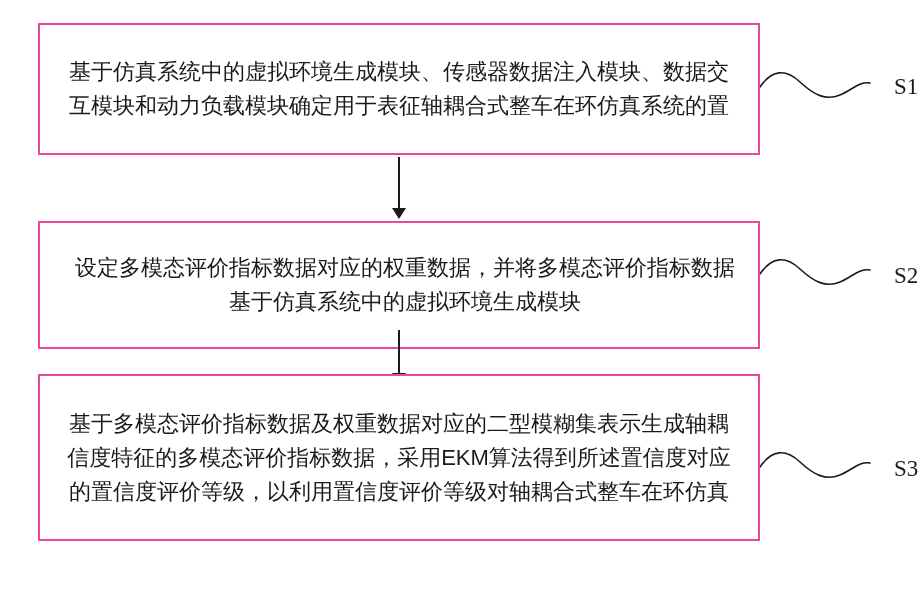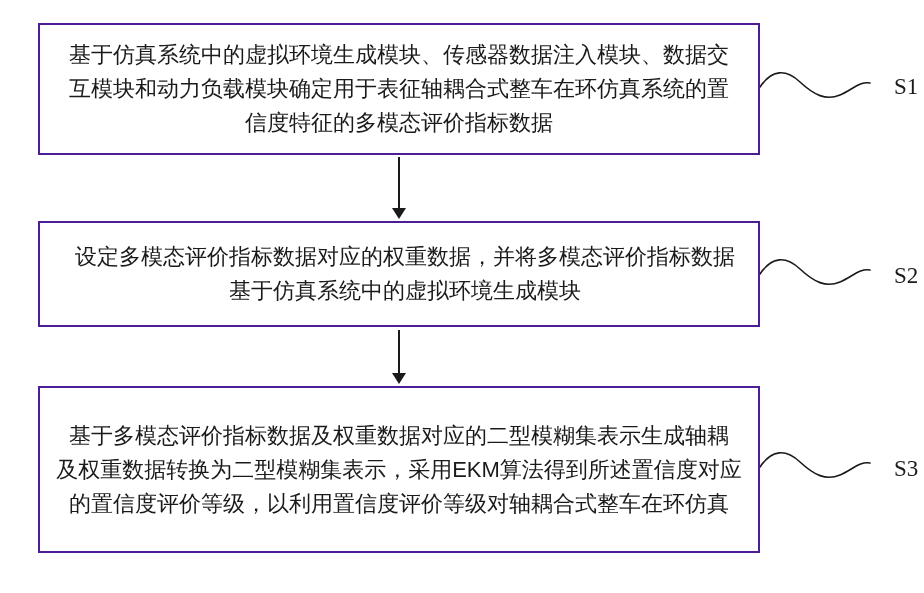--- a/index.html
+++ b/index.html
@@ -12,38 +12,38 @@
     width: 924px;
     height: 593px;
     background: #ffffff;
     overflow: hidden;
     font-family: "Liberation Sans", sans-serif;
   }
   .step-box {
     position: absolute;
     left: 38px;
     width: 722px;
-    border: 2px solid #4c1d95;
+    border: 2px solid #ec4899;
     box-sizing: border-box;
     background: #ffffff;
     display: flex;
     flex-direction: column;
     justify-content: center;
     align-items: center;
   }
   .step-box .text-line {
     font-size: 22px;
     line-height: 34px;
     color: #1a1a1a;
     white-space: nowrap;
     text-align: center;
   }
   .box-1 { top: 23px;  height: 132px; }
-  .box-2 { top: 221px; height: 106px; padding-left: 12px; }
-  .box-3 { top: 386px; height: 167px; }
+  .box-2 { top: 221px; height: 128px; padding-left: 12px; }
+  .box-3 { top: 374px; height: 167px; }
 
   .flow-arrow {
     position: absolute;
     width: 14px;
   }
   .flow-arrow .shaft {
     position: absolute;
     left: 6px;
     top: 0;
     width: 2px;
@@ -92,41 +92,40 @@
   .label-3 { top: 455px; }
 </style>
 </head>
 <body>
 
 <div class="canvas">
 
   <div class="step-box box-1">
     <div class="text-line">基于仿真系统中的虚拟环境生成模块、传感器数据注入模块、数据交</div>
     <div class="text-line">互模块和动力负载模块确定用于表征轴耦合式整车在环仿真系统的置</div>
-    <div class="text-line">信度特征的多模态评价指标数据</div>
   </div>
 
   <div class="flow-arrow arrow-1">
     <div class="shaft"></div>
     <div class="head"></div>
   </div>
 
   <div class="step-box box-2">
     <div class="text-line">设定多模态评价指标数据对应的权重数据，并将多模态评价指标数据</div>
     <div class="text-line">基于仿真系统中的虚拟环境生成模块</div>
   </div>
 
   <div class="flow-arrow arrow-2">
     <div class="shaft"></div>
     <div class="head"></div>
   </div>
 
   <div class="step-box box-3">
     <div class="text-line">基于多模态评价指标数据及权重数据对应的二型模糊集表示生成轴耦</div>
-    <div class="text-line">及权重数据转换为二型模糊集表示，采用EKM算法得到所述置信度对应</div>
+    <div class="text-line">信度特征的多模态评价指标数据，采用EKM算法得到所述置信度对应</div>
     <div class="text-line">的置信度评价等级，以利用置信度评价等级对轴耦合式整车在环仿真</div>
   </div>
 
   <svg class="squiggle squiggle-1" viewBox="0 0 112 40">
     <path d="M0,19 C12,1 26,1 40,14 C54,27 66,33 80,27 C92,22 100,13 110,15"></path>
   </svg>
   <svg class="squiggle squiggle-2" viewBox="0 0 112 40">
     <path d="M0,19 C12,1 26,1 40,14 C54,27 66,33 80,27 C92,22 100,13 110,15"></path>
   </svg>
   <svg class="squiggle squiggle-3" viewBox="0 0 112 40">

